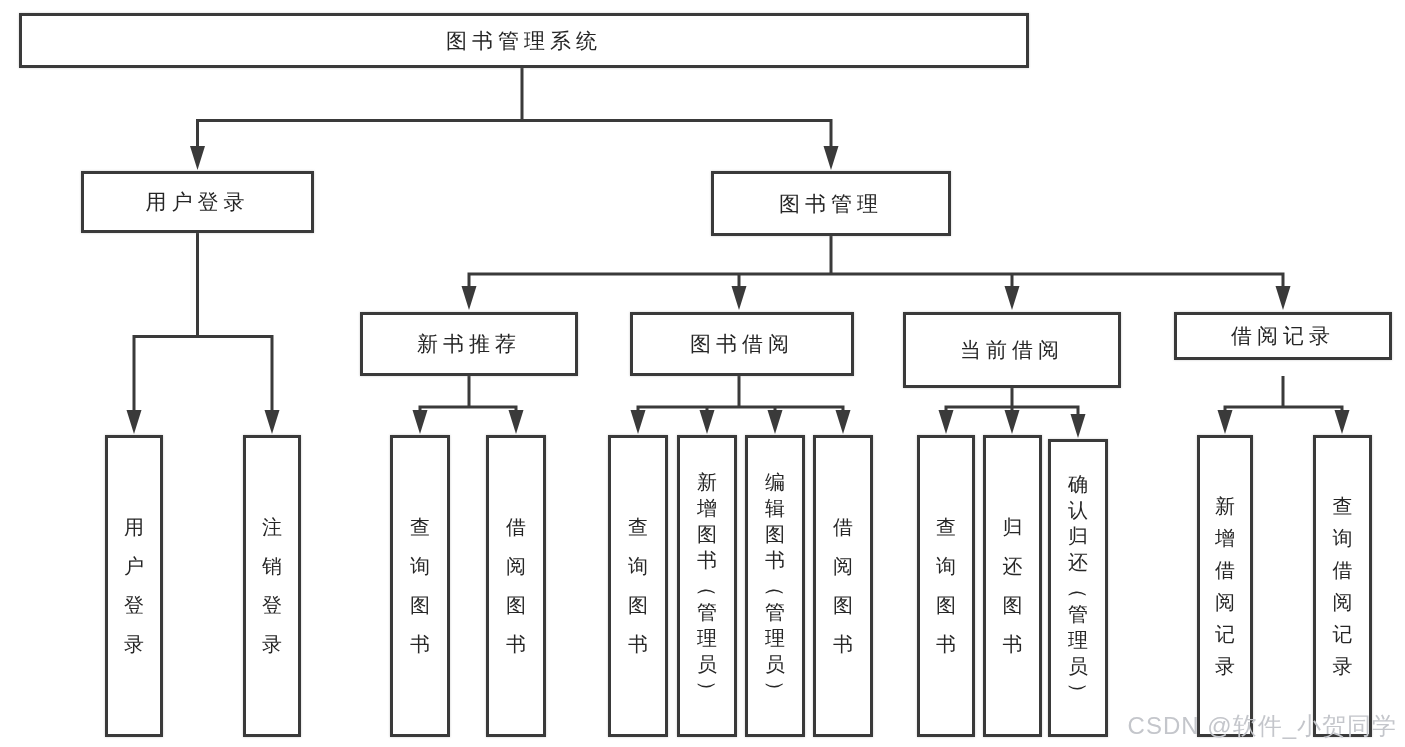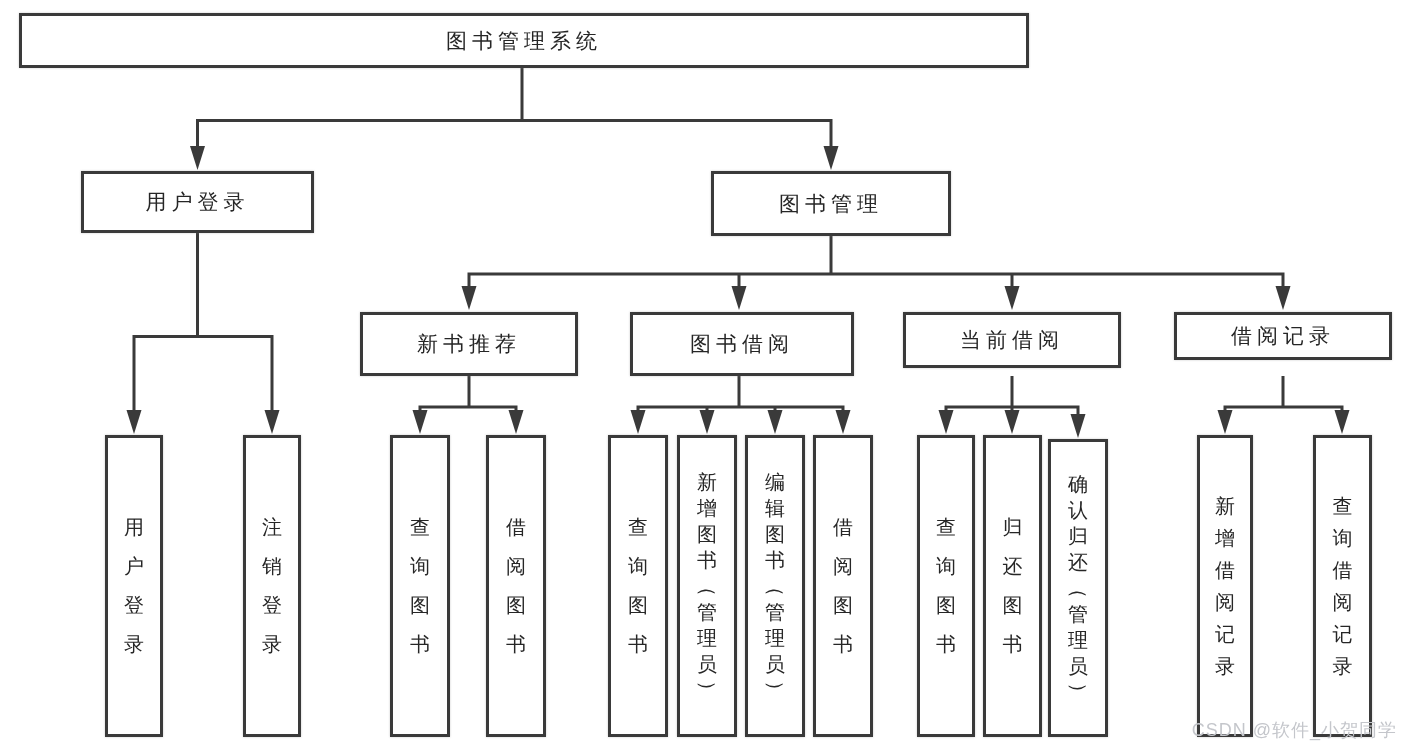--- a/index.html
+++ b/index.html
@@ -18,21 +18,21 @@
     font-size:21px;letter-spacing:5px;white-space:nowrap;color:#262626;
   }
   .vbox .label{
     display:flex;flex-direction:column;align-items:center;justify-content:center;
     height:100%;font-size:20px;line-height:1.15;color:#262626;
   }
   .vbox .label span{display:block;}
   .vbox .label span.paren{transform:rotate(90deg);}
   #watermark{
     position:absolute;right:8px;bottom:5px;z-index:5;
-    font-size:18px;color:#c4c6cb;letter-spacing:1px;white-space:nowrap;
+    font-size:24px;color:#c4c6cb;letter-spacing:1px;white-space:nowrap;
   }
   .stroke{stroke:#3a3a3a;stroke-width:3;fill:none;}
   .arrowhead{fill:#3a3a3a;stroke:none;}
 </style>
 </head>
 <body>
 
 <svg id="connectors" width="1405" height="747" viewBox="0 0 1405 747">
 
   <path class="stroke" d="M522 68 V122 M196 120.5 H832.5 M197.5 120 V150 M831 120 V150"></path>
@@ -79,21 +79,21 @@
 <div class="box hbox" style="left:711px;top:171px;width:240px;height:65px">
   <span class="label">图书管理</span>
 </div>
 
 <div class="box hbox" style="left:360px;top:312px;width:218px;height:64px">
   <span class="label">新书推荐</span>
 </div>
 <div class="box hbox" style="left:630px;top:312px;width:224px;height:64px">
   <span class="label">图书借阅</span>
 </div>
-<div class="box hbox" style="left:903px;top:312px;width:218px;height:56px">
+<div class="box hbox" style="left:903px;top:312px;width:218px;height:76px">
   <span class="label">当前借阅</span>
 </div>
 <div class="box hbox" style="left:1174px;top:312px;width:218px;height:48px">
   <span class="label">借阅记录</span>
 </div>
 
 <div class="box vbox" style="left:105px;top:435px;width:58px;height:302px">
   <span class="label" style="gap: 16px;">
       <span>用</span>
       <span>户</span>

